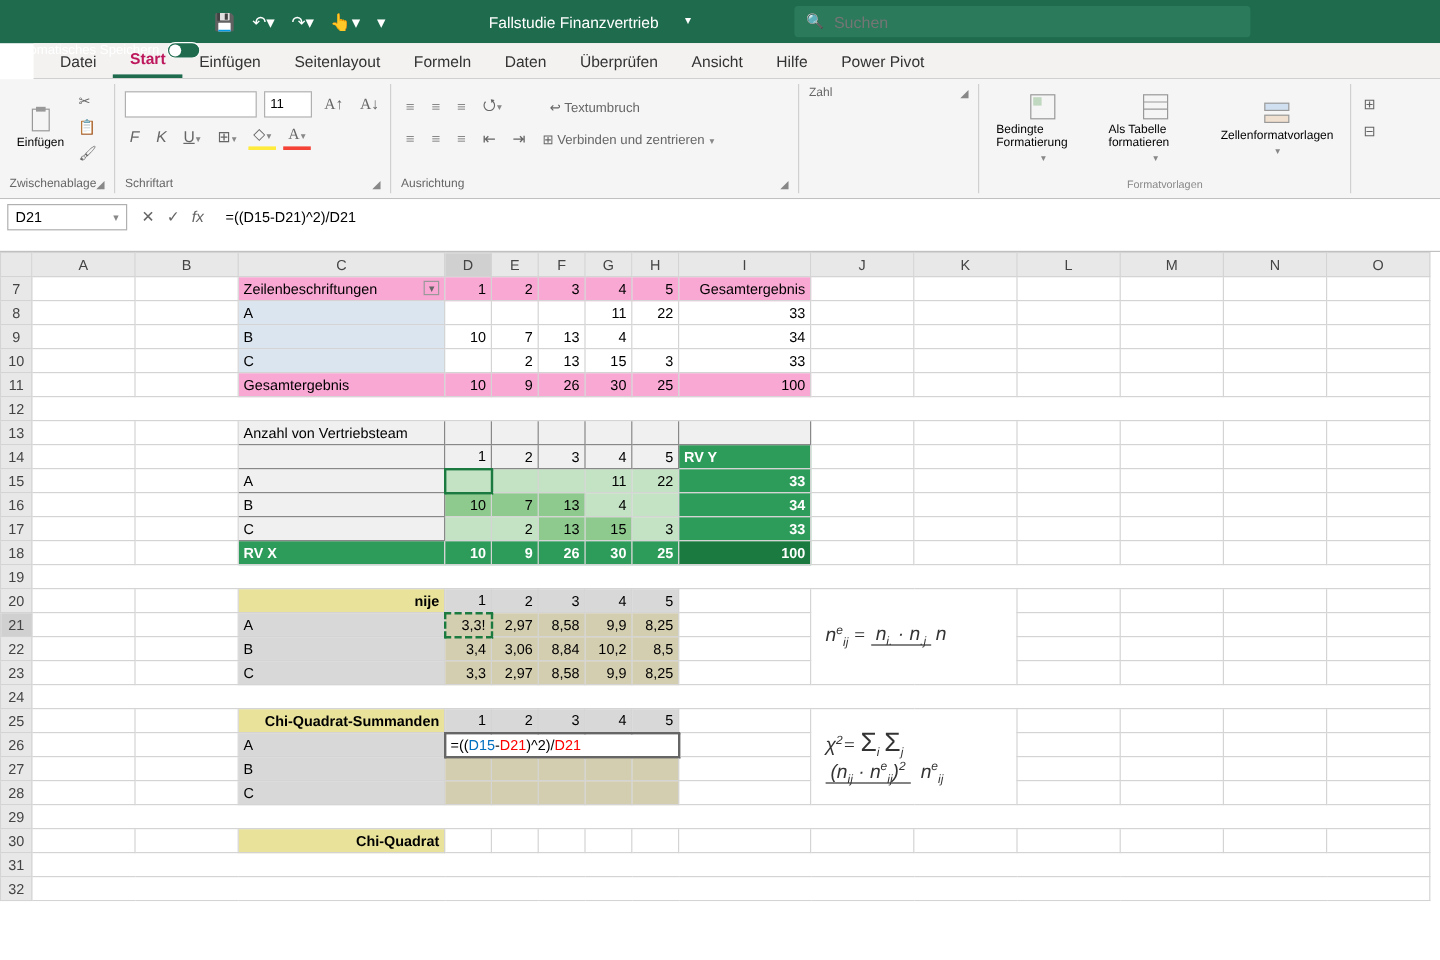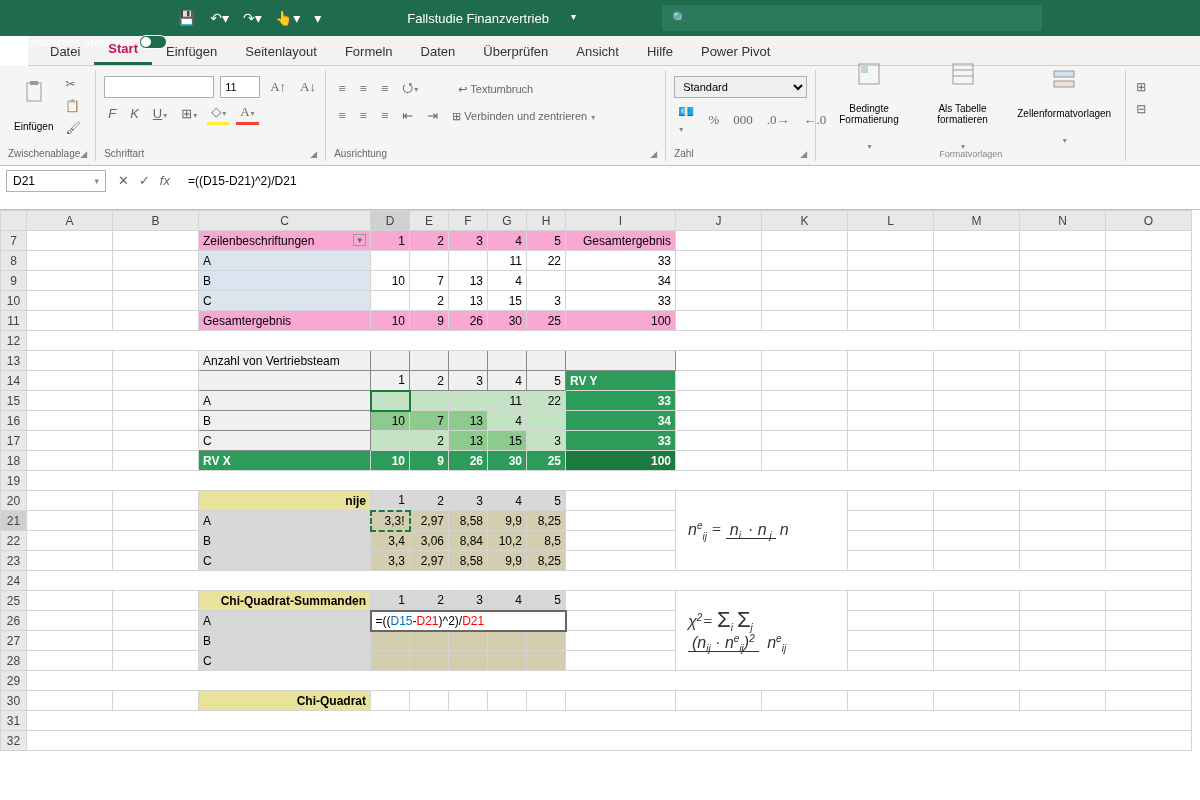--- a/index.html
+++ b/index.html
@@ -21,21 +21,21 @@
 .ribbon-tabs { background: #f3f2f1; height: 30px; display: flex; align-items: flex-end; padding: 0 8px; border-bottom: 1px solid #d0d0d0; margin-left: 28px; }
 .tab { padding: 6px 14px; font-size: 13px; color: #333; cursor: pointer; }
 .tab.active { color: #be185d; border-bottom: 3px solid #1e6b4e; font-weight: 600; }
 
 
 .ribbon { background: #f5f5f5; height: 100px; display: flex; border-bottom: 1px solid #c0c0c0; padding: 4px 0; }
 .group { border-right: 1px solid #d0d0d0; padding: 2px 8px; display: flex; flex-direction: column; justify-content: space-between; }
 .group-buttons { display: flex; gap: 4px; height: 68px; align-items: center; }
 .group-label { font-size: 10px; color: #666; text-align: center; display: flex; justify-content: space-between; align-items: center; }
 .group-label span:last-child { font-size: 9px; color: #888; }
-.big-btn { display: flex; flex-direction: column; align-items: center; gap: 17px; padding: 4px 6px; font-size: 10px; cursor: pointer; text-align: center; }
+.big-btn { display: flex; flex-direction: column; align-items: center; gap: 2px; padding: 4px 6px; font-size: 10px; cursor: pointer; }
 .big-btn svg, .big-btn .icon { width: 24px; height: 24px; }
 .small-col { display: flex; flex-direction: column; gap: 4px; }
 .small-btn { font-size: 12px; cursor: pointer; padding: 2px; color: #666; }
 .font-name { width: 110px; height: 22px; border: 1px solid #b0b0b0; font-size: 11px; padding: 0 4px; }
 .font-size { width: 40px; height: 22px; border: 1px solid #b0b0b0; font-size: 11px; padding: 0 4px; }
 .btn-row { display: flex; gap: 6px; align-items: center; margin-top: 4px; }
 .fmt-btn { font-size: 13px; color: #666; padding: 2px 4px; cursor: pointer; font-family: 'Times New Roman', serif; }
 .tiny-arrow { font-size: 8px; color: #888; margin-left: 1px; }
 
 
@@ -104,20 +104,21 @@
     <span>▾</span>
   </div>
   <div class="doc-title">
     <span class="doc-title-inner">
         <span>Fallstudie Finanzvertrieb</span> 
         <span style="font-size:10px">▾</span>
       </span>
   </div>
   <div class="search-box">
     <span>🔍</span>
+    <input placeholder="Suchen" style="">
   </div>
   <div style="width:150px"></div>
 </div>
 
 <div class="ribbon-tabs">
   <div class="tab">Datei</div>
   <div class="tab active">Start</div>
   <div class="tab">Einfügen</div>
   <div class="tab">Seitenlayout</div>
   <div class="tab">Formeln</div>
@@ -192,32 +193,20 @@
         <span class="fmt-btn" style="font-size:11px;font-family:inherit">⊞ <span>Verbinden und zentrieren</span> <span class="tiny-arrow">▾</span></span>
       </div>
     </div>
     <div class="group-label">
         <span>Ausrichtung</span>
         <span>◢</span>
       </div>
   </div>
 
   <div class="group" style="width:150px">
-    <div>
-      <div class="btn-row">
-        <select class="font-name" style="width:135px"><option>Standard</option></select>
-      </div>
-      <div class="btn-row">
-        <span class="fmt-btn">💶<span class="tiny-arrow">▾</span></span>
-        <span class="fmt-btn">%</span>
-        <span class="fmt-btn">000</span>
-        <span class="fmt-btn">.0→</span>
-        <span class="fmt-btn">←.0</span>
-      </div>
-    </div>
     <div class="group-label">
         <span>Zahl</span>
         <span>◢</span>
       </div>
   </div>
 
   <div class="group" style="width:310px">
     <div class="group-buttons">
       <div class="big-btn">
         <svg viewBox="0 0 24 24">

